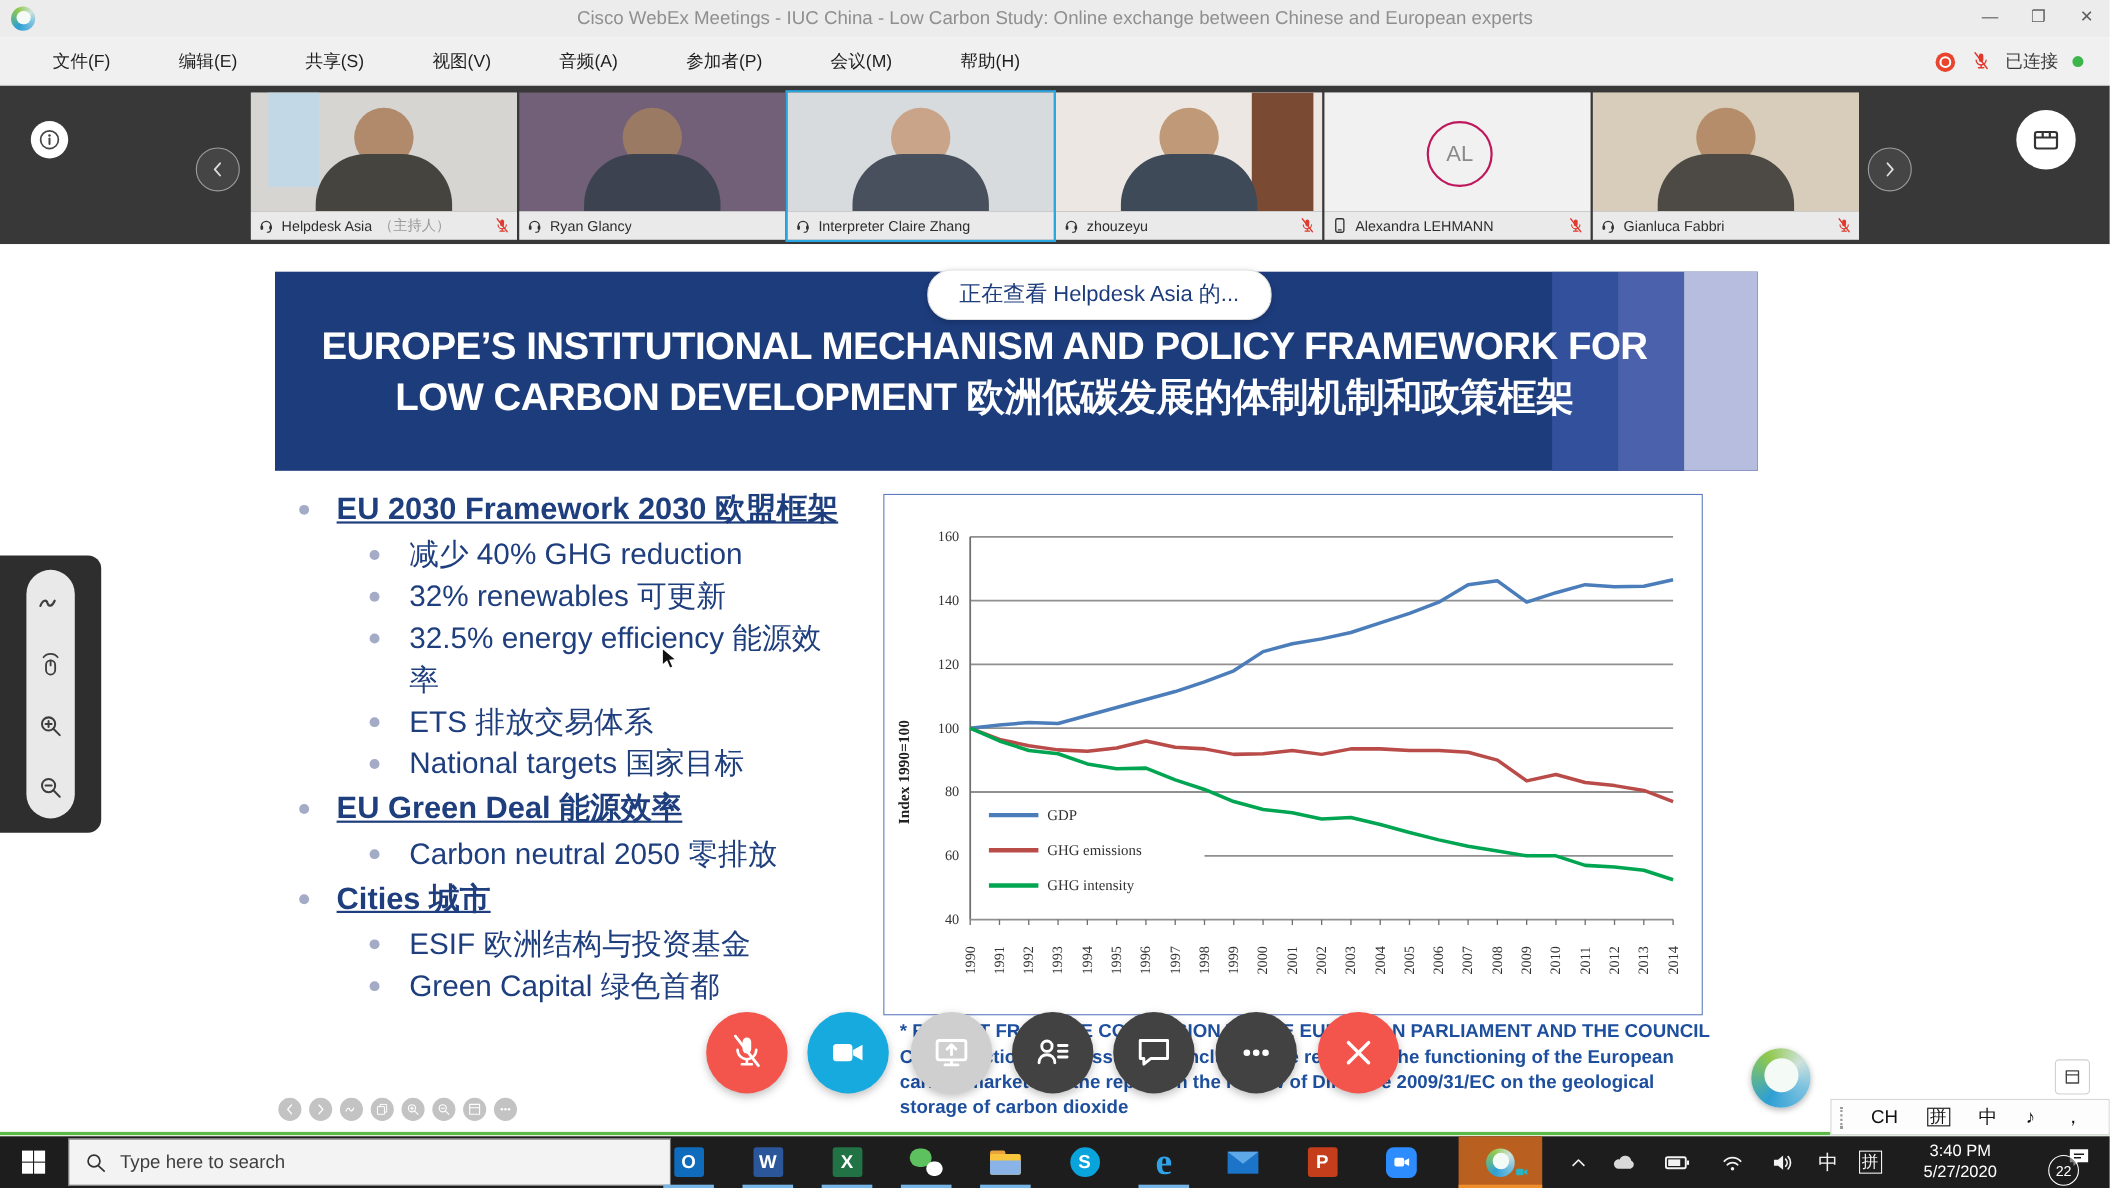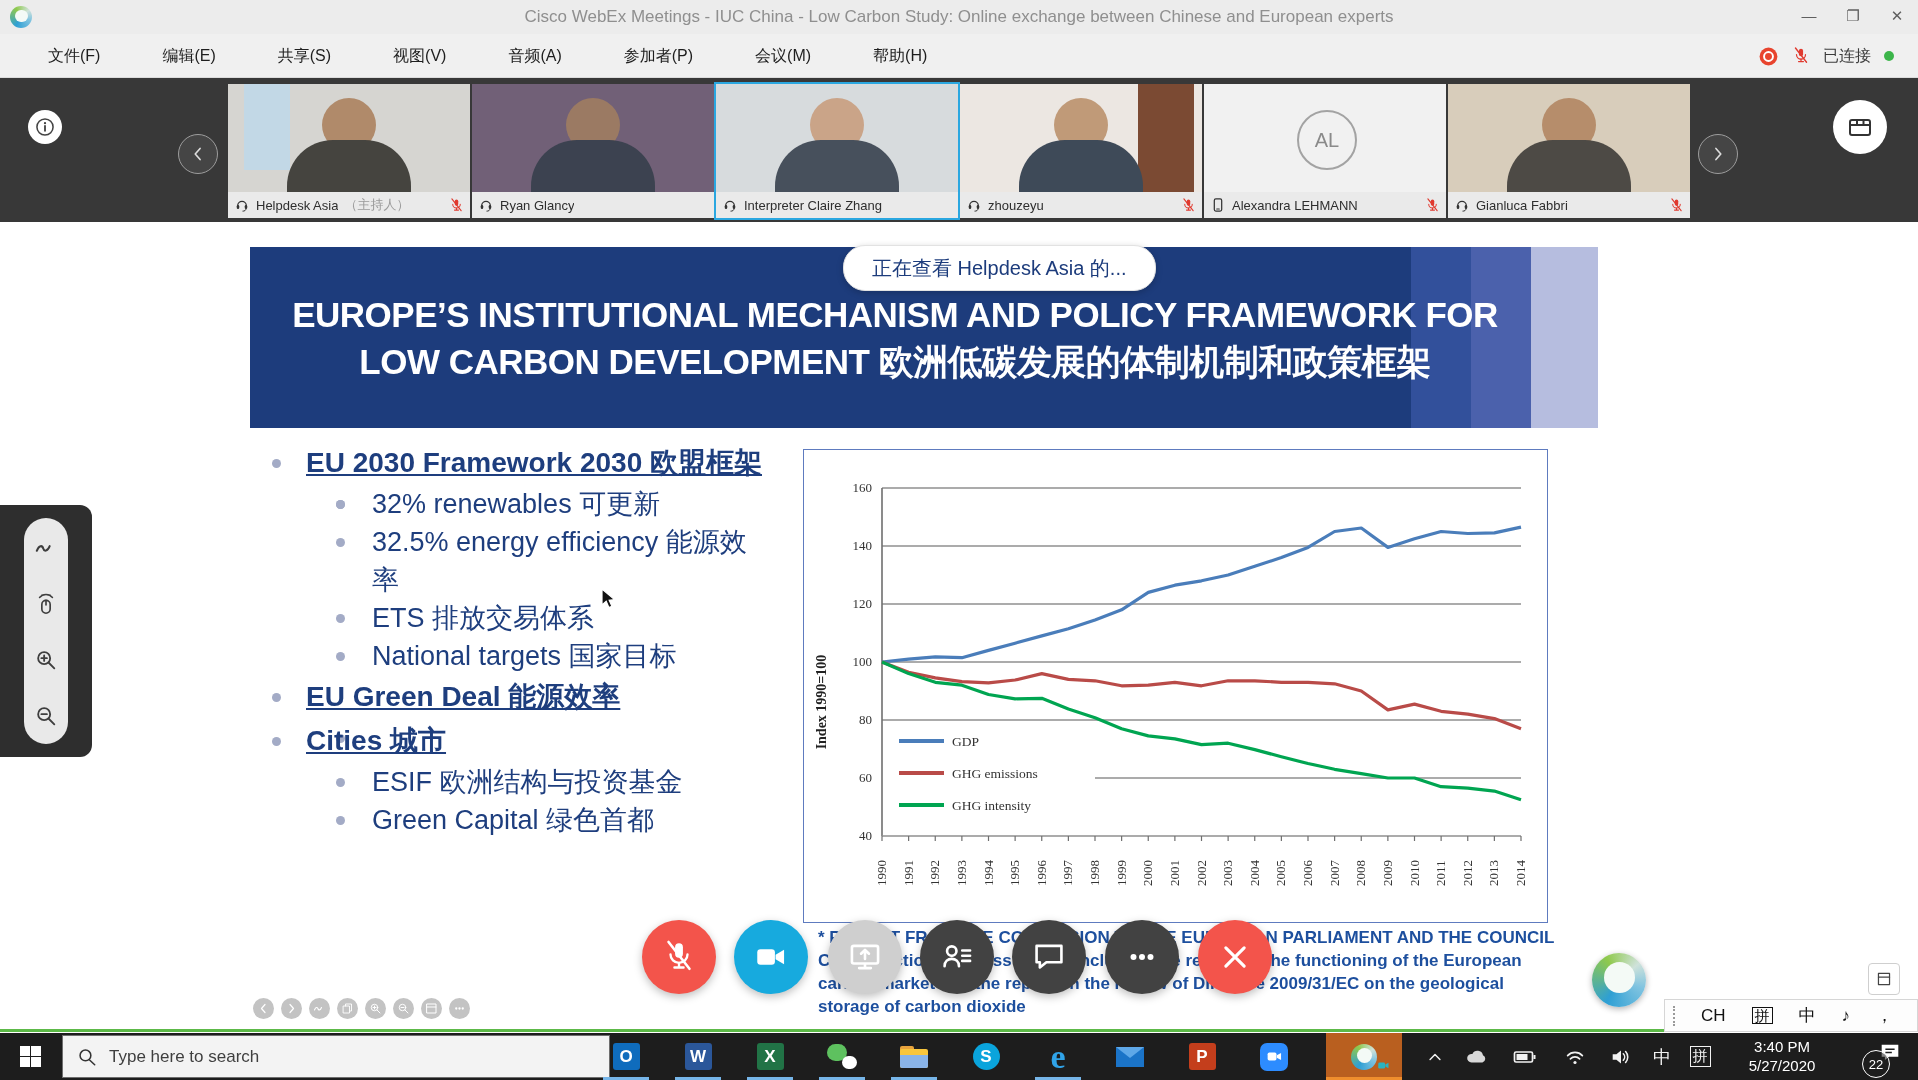--- a/index.html
+++ b/index.html
@@ -27,21 +27,21 @@
   
   #videostrip{left:0;top:78px;width:1918px;height:144px;background:#383838;}
   .tile{position:absolute;top:6px;width:242px;height:134px;background:#222;cursor:pointer;}
   .tile.sel{outline:2px solid #2aa7e0;outline-offset:0;z-index:2;}
   .vid{position:absolute;left:0;top:0;width:242px;height:108px;overflow:hidden;}
   .blinds{background-image:repeating-linear-gradient(180deg,rgba(255,255,255,.45) 0 6px,rgba(0,0,0,.08) 6px 12px);}
   .head{position:absolute;left:50%;margin-left:-27px;top:14px;width:54px;height:54px;border-radius:50%;}
   .torso{position:absolute;left:50%;margin-left:-62px;bottom:0;width:124px;height:52px;border-radius:46px 46px 0 0;}
   .accentL{position:absolute;left:16px;top:0;width:46px;height:86px;}
   .accentR{position:absolute;right:8px;top:0;width:56px;height:108px;}
-  .avatarAL{position:absolute;left:50%;top:50%;width:56px;height:56px;margin:-28px 0 0 -28px;border:2px solid #a3a3a3;
+  .avatarAL{position:absolute;left:50%;top:50%;width:56px;height:56px;margin:-28px 0 0 -28px;border:2px solid #be185d;
             border-radius:50%;color:#8a8a8a;font-size:20px;line-height:56px;text-align:center;}
   .namebar{position:absolute;left:0;bottom:0;width:242px;height:26px;background:rgba(243,243,243,.96);
            display:flex;align-items:center;gap:6px;padding:0 6px;box-sizing:border-box;}
   .namebar .nm{font-size:13px;color:#2e2e2e;white-space:nowrap;overflow:hidden;}
   .namebar .sfx{font-size:13px;color:#9a9a9a;white-space:nowrap;}
   .namebar .devicon{width:16px;height:16px;color:#333;flex:0 0 auto;}
   .namebar .mutemic{width:15px;height:15px;color:#e03a2f;margin-left:auto;flex:0 0 auto;}
   .roundbtn{border-radius:50%;display:flex;align-items:center;justify-content:center;cursor:pointer;}
   #info-btn{left:28px;top:32px;width:34px;height:34px;background:#fff;color:#444;}
   #scroll-left{left:178px;top:56px;width:38px;height:38px;background:#454545;border:1px solid #9d9d9d;color:#dcdcdc;}
@@ -343,27 +343,27 @@
   <div id="banner-text">
     <div>EUROPE’S INSTITUTIONAL MECHANISM AND POLICY FRAMEWORK FOR</div>
     <div>LOW CARBON DEVELOPMENT 欧洲低碳发展的体制机制和政策框架</div>
   </div>
 </div>
 
 <div class="abs" id="toast">正在查看 Helpdesk Asia 的...</div>
 
 <div class="abs" id="bullets">
     <div class="brow b1"><span class="dot"></span><span class="btxt">EU 2030 Framework 2030 欧盟框架</span></div>
-    <div class="brow b2"><span class="dot"></span></div>
+    <div class="brow b2"><span class="dot"></span><span class="btxt">减少 40% GHG reduction</span></div>
     <div class="brow b2"><span class="dot"></span><span class="btxt">32% renewables 可更新</span></div>
     <div class="brow b2"><span class="dot"></span><span class="btxt">32.5% energy efficiency 能源效率</span></div>
     <div class="brow b2"><span class="dot"></span><span class="btxt">ETS 排放交易体系</span></div>
     <div class="brow b2"><span class="dot"></span><span class="btxt">National targets 国家目标</span></div>
     <div class="brow b1"><span class="dot"></span><span class="btxt">EU Green Deal 能源效率</span></div>
-    <div class="brow b2"><span class="dot"></span></div>
+    <div class="brow b2"><span class="dot"></span><span class="btxt">Carbon neutral 2050 零排放</span></div>
     <div class="brow b1"><span class="dot"></span><span class="btxt">Cities 城市</span></div>
     <div class="brow b2"><span class="dot"></span><span class="btxt">ESIF 欧洲结构与投资基金</span></div>
     <div class="brow b2"><span class="dot"></span><span class="btxt">Green Capital 绿色首都</span></div>
   </div>
 
 <div class="abs" id="chartbox">
     <svg viewBox="0 0 743 472" width="743" height="472" font-family="Liberation Serif,DejaVu Serif,serif">
       <text x="68" y="390" font-size="13" fill="#333" text-anchor="end">40</text>
       <line x1="291" y1="328" x2="717" y2="328" stroke="#8f8f8f" stroke-width="1.6"></line>
       <text x="68" y="332" font-size="13" fill="#333" text-anchor="end">60</text>

